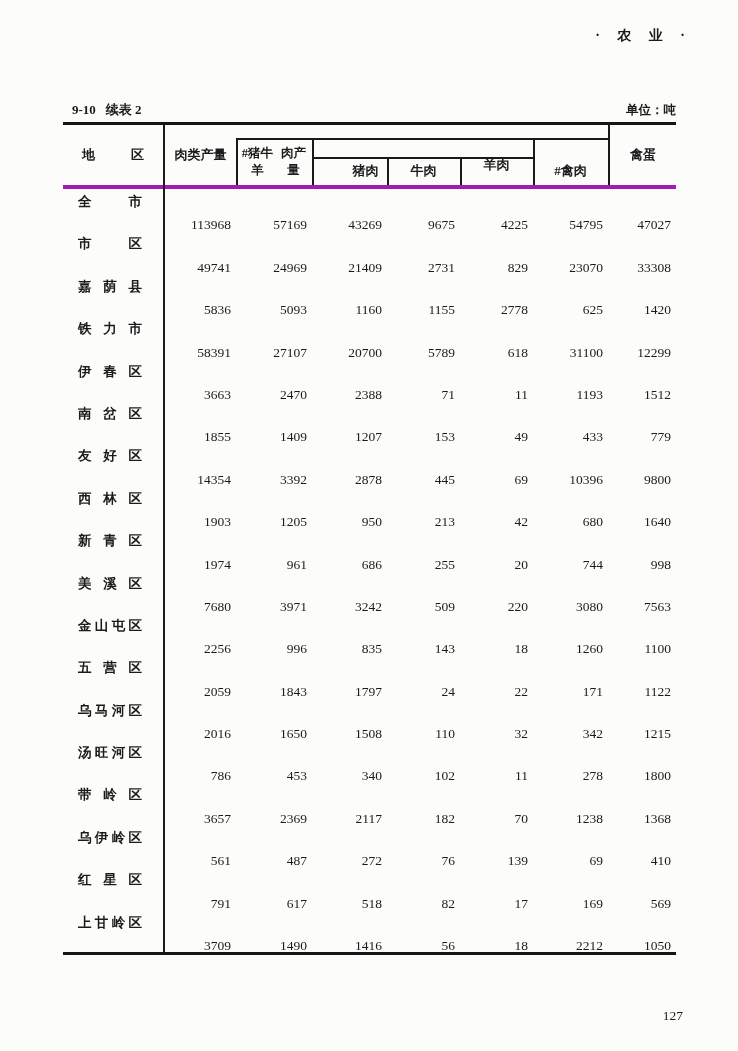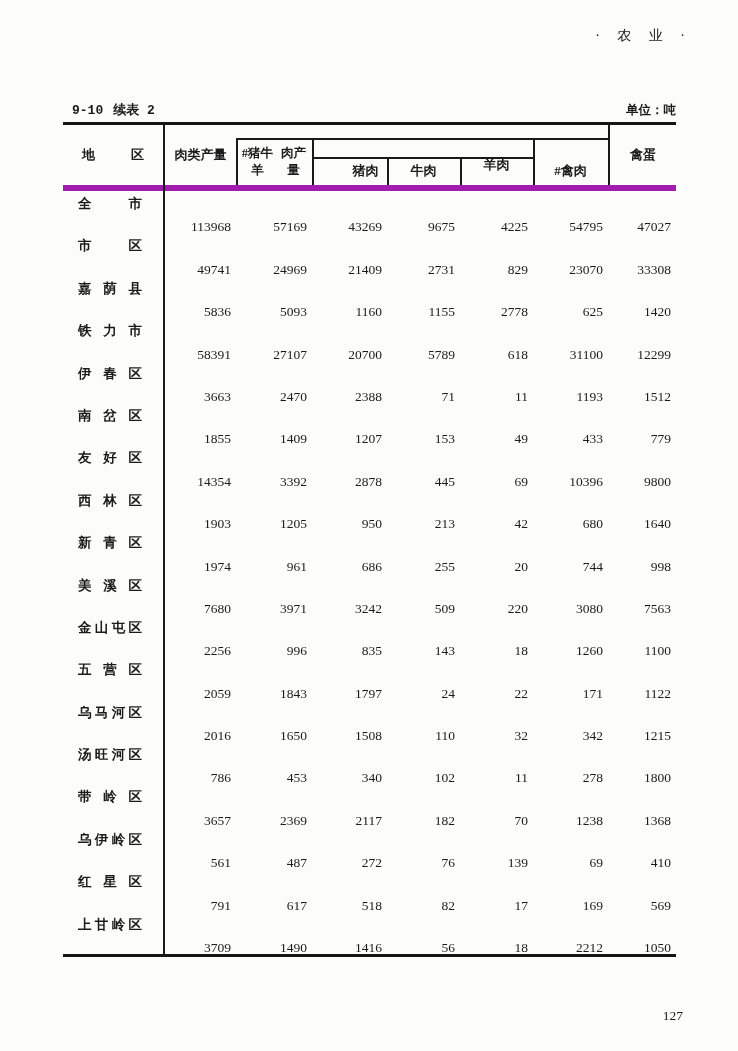--- a/index.html
+++ b/index.html
@@ -4,34 +4,34 @@
 <style>
   html,body{margin:0;padding:0;}
   body{
     width:738px;height:1051px;position:relative;
     background:#fcfcfa;color:#1b1b1b;
     font-family:"Liberation Serif","DejaVu Serif",serif;
     overflow:hidden;
   }
   .corner-label{
     position:absolute;top:27px;right:46px;
-    font-size:14px;font-weight:400;letter-spacing:7px;
+    font-size:14px;font-weight:700;letter-spacing:7px;
   }
   .caption-row{
     position:absolute;top:101px;left:72px;right:62px;
     display:flex;justify-content:space-between;align-items:flex-end;
     font-size:13px;font-weight:700;
   }
-  .caption-left span{margin-right:10px;font-family:Liberation Mono, monospace;}
+  .caption-left span{margin-right:10px;}
   .unit-label{font-size:12.5px;}
   .stat-table{
     position:absolute;left:63px;top:122px;width:613px;
     border-top:3px solid #161616;border-bottom:3px solid #161616;
   }
-  .thead{position:relative;height:60px;border-bottom:6px solid #a21caf;}
+  .thead{position:relative;height:60px;border-bottom:4px solid #a21caf;}
   .v-main{position:absolute;left:100px;top:0;bottom:0;width:2px;background:#1a1a1a;z-index:2;}
   .hline,.vline{position:absolute;background:#1a1a1a;}
   .l-group-top{left:173px;top:13px;width:372px;height:2px;}
   .l-sub-top{left:249px;top:32px;width:221px;height:1.5px;}
   .v-173{left:173px;top:13px;width:1.5px;height:47px;}
   .v-249{left:249px;top:13px;width:1.5px;height:47px;}
   .v-324{left:324px;top:32px;width:1.5px;height:28px;}
   .v-397{left:397px;top:32px;width:1.5px;height:28px;}
   .v-470{left:470px;top:13px;width:1.5px;height:47px;}
   .v-545{left:545px;top:0;width:1.5px;height:60px;}

